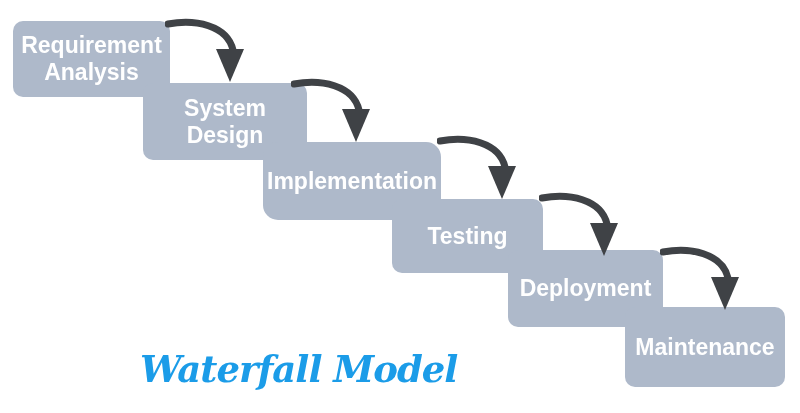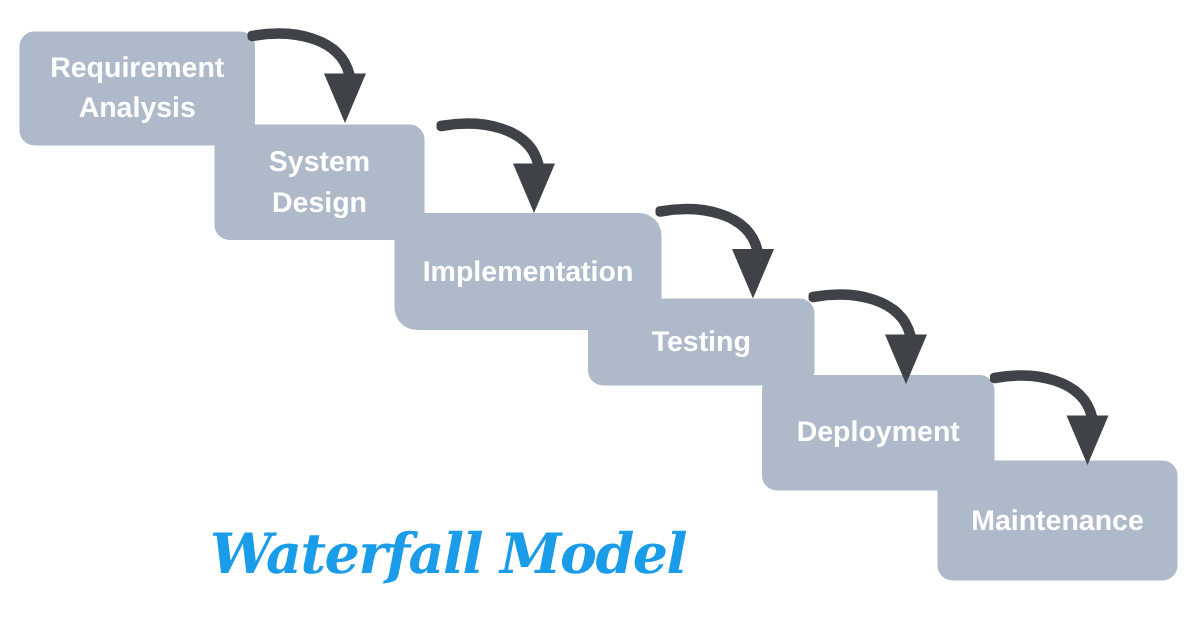--- a/index.html
+++ b/index.html
@@ -8,28 +8,28 @@
     background:var(--page-bg,#ffffff);
     font-family:"Liberation Sans",sans-serif;
   }
   .stage{
     position:absolute;
     background:var(--box-fill,#aeb9ca);
     border-radius:10px;
     display:flex;align-items:center;justify-content:center;
     text-align:center;
     color:var(--box-text,#ffffff);
-    font-weight:bold;font-size:19px;line-height:27px;
+    font-weight:bold;font-size:23px;line-height:27px;
     padding:0 6px;box-sizing:border-box;
   }
   .stage-1{left:13px;top:21px;width:157px;height:76px;}
-  .stage-2{left:143px;top:83px;width:140px;height:77px;}
+  .stage-2{left:143px;top:83px;width:164px;height:77px;}
   .stage-2 .stage-label{max-width:92px;}
   .stage-3{left:263px;top:142px;width:178px;height:78px;border-radius:15px;}
-  .stage-4{left:392px;top:199px;width:151px;height:58px;text-align:center;}
+  .stage-4{left:392px;top:199px;width:151px;height:74px;text-align:center;}
   .stage-5{left:508px;top:250px;width:155px;height:77px;}
   .stage-6{left:625px;top:307px;width:160px;height:80px;}
   .arrow{position:absolute;width:82px;height:66px;color:var(--arrow-color,#3f4246);}
   .arrow-1{left:165px;top:18px;}
   .arrow-2{left:291px;top:78px;}
   .arrow-3{left:437px;top:135px;}
   .arrow-4{left:539px;top:192px;}
   .arrow-5{left:660px;top:246px;}
   .diagram-title{
     position:absolute;left:140px;top:347px;width:290px;

